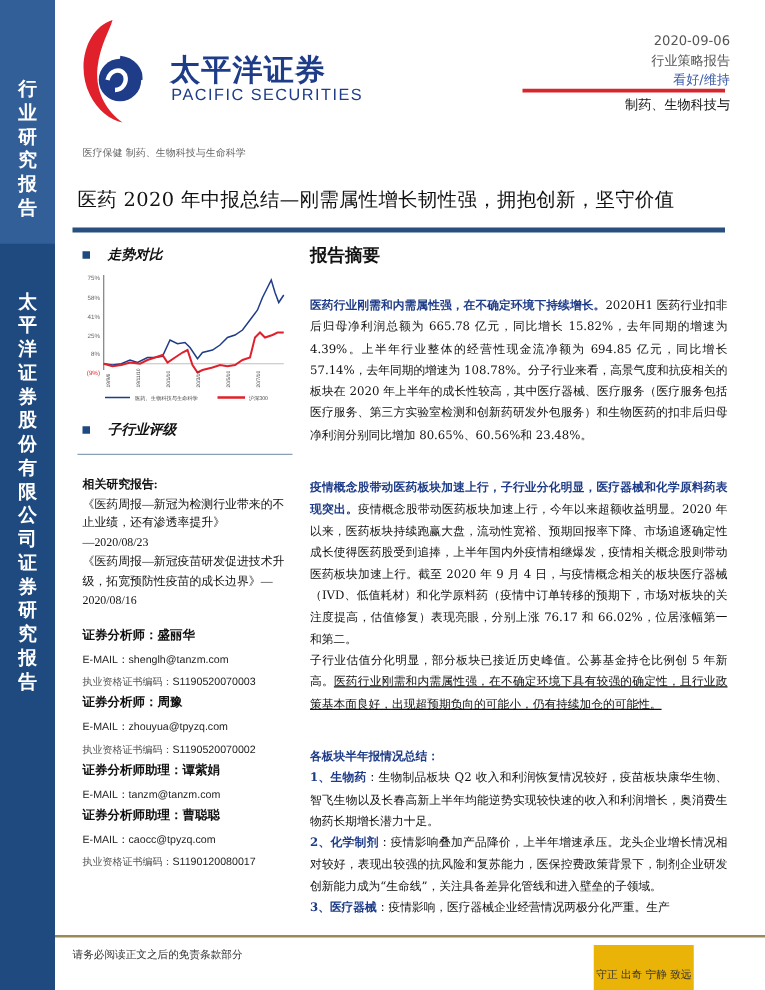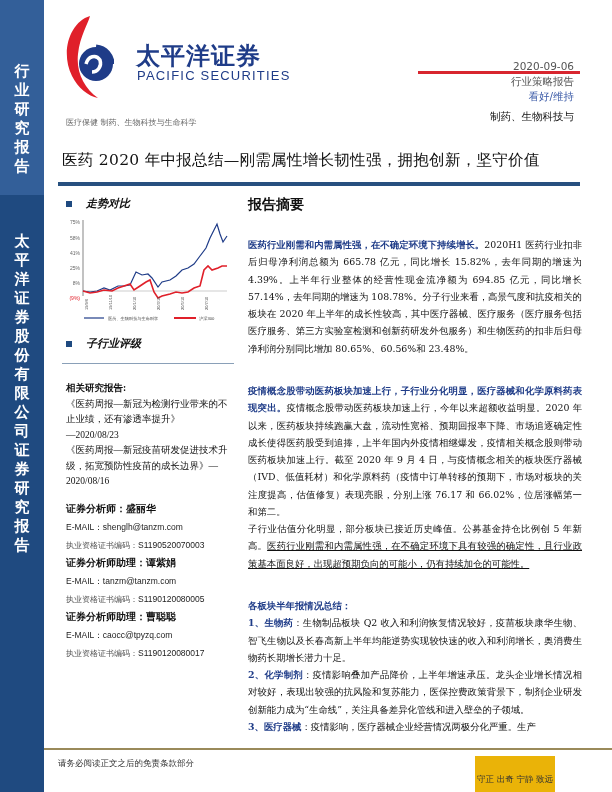--- a/index.html
+++ b/index.html
@@ -13,21 +13,21 @@
   .side-text.top { top: 62px; }
   .side-text.bottom { top: 232px; }
   .side-text span { display: block; }
 
   
   .logo { position: absolute; left: 62px; top: 12px; width: 52px; height: 88px; }
   .brand-cn { position: absolute; left: 136px; top: 40px; font-family: "DejaVu Sans", sans-serif; font-weight: bold; font-size: 24px; color: #1f3c88; letter-spacing: 1px; }
   .brand-en { position: absolute; left: 137px; top: 68px; font-family: "Liberation Sans", sans-serif; font-size: 13px; color: #1f3c88; letter-spacing: 1.2px; }
   .category { position: absolute; left: 66px; top: 117px; font-family: "DejaVu Sans", sans-serif; font-size: 8px; color: #666; }
 
-  .hdr-right { position: absolute; right: 38px; text-align: right; font-family: "DejaVu Sans", sans-serif; font-size: 10.5px; margin-top: 33px; }
+  .hdr-right { position: absolute; right: 28px; text-align: right; font-family: "DejaVu Sans", sans-serif; font-size: 10.5px; }
   .hdr-date { top: 27px; color: #555; }
   .hdr-type { top: 42px; color: #555; }
   .hdr-rating { top: 57px; color: #3d5ca8; }
   .hdr-line { position: absolute; left: 418px; top: 71px; width: 162px; height: 3px; background: #d8262f; }
   .hdr-sector { top: 77px; color: #111; font-size: 10.5px; }
 
   
   .title { position: absolute; left: 62px; top: 150px; font-size: 15.5px; color: #111; letter-spacing: 0.3px; }
   .title-rule { position: absolute; left: 58px; top: 182px; width: 522px; height: 4px; background: #27507f; }
 
@@ -146,23 +146,27 @@
   <div>《医药周报—新冠疫苗研发促进技术升级，拓宽预防性疫苗的成长边界》—2020/08/16</div>
 </div>
 
 <div class="analysts">
   <div>
     <div class="an-name"><span>证券分析师：</span><span>盛丽华</span></div>
     <div class="an-line"><span>E-MAIL：</span><span>shenglh@tanzm.com</span></div>
     <div class="an-line"><span class="cn">执业资格证书编码：</span><span>S1190520070003</span></div>
   </div>
   <div>
+    <div class="an-name"><span>证券分析师：</span><span>周豫</span></div>
+    <div class="an-line"><span>E-MAIL：</span><span>zhouyua@tpyzq.com</span></div>
+    <div class="an-line"><span class="cn">执业资格证书编码：</span><span>S1190520070002</span></div>
+  </div>
+  <div>
     <div class="an-name"><span>证券分析师助理：</span><span>谭紫娟</span></div>
     <div class="an-line"><span>E-MAIL：</span><span>tanzm@tanzm.com</span></div>
-    <div class="an-line"><span class="cn">执业资格证书编码：</span><span>S1190120080005</span></div>
   </div>
   <div>
     <div class="an-name"><span>证券分析师助理：</span><span>曹聪聪</span></div>
     <div class="an-line"><span>E-MAIL：</span><span>caocc@tpyzq.com</span></div>
     <div class="an-line"><span class="cn">执业资格证书编码：</span><span>S1190120080017</span></div>
   </div>
 </div>
 
 <div class="summary-title">报告摘要</div>
 

